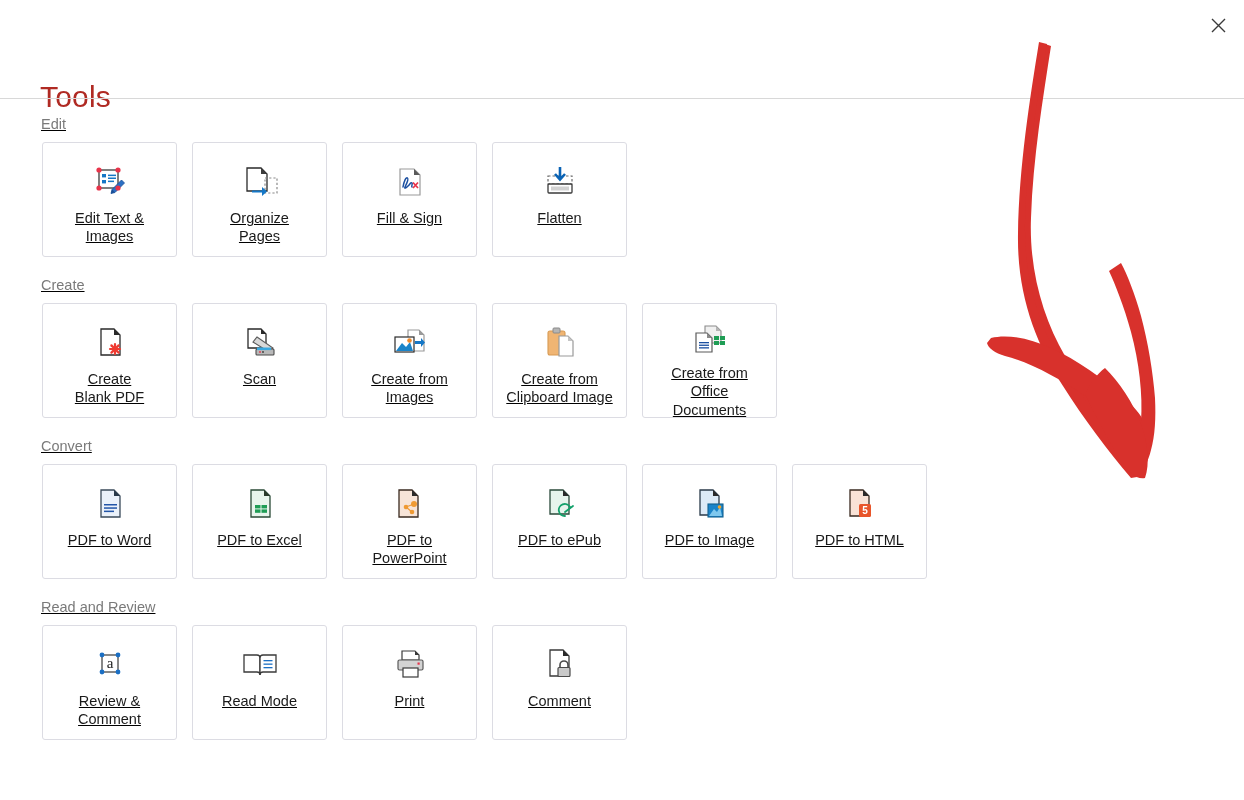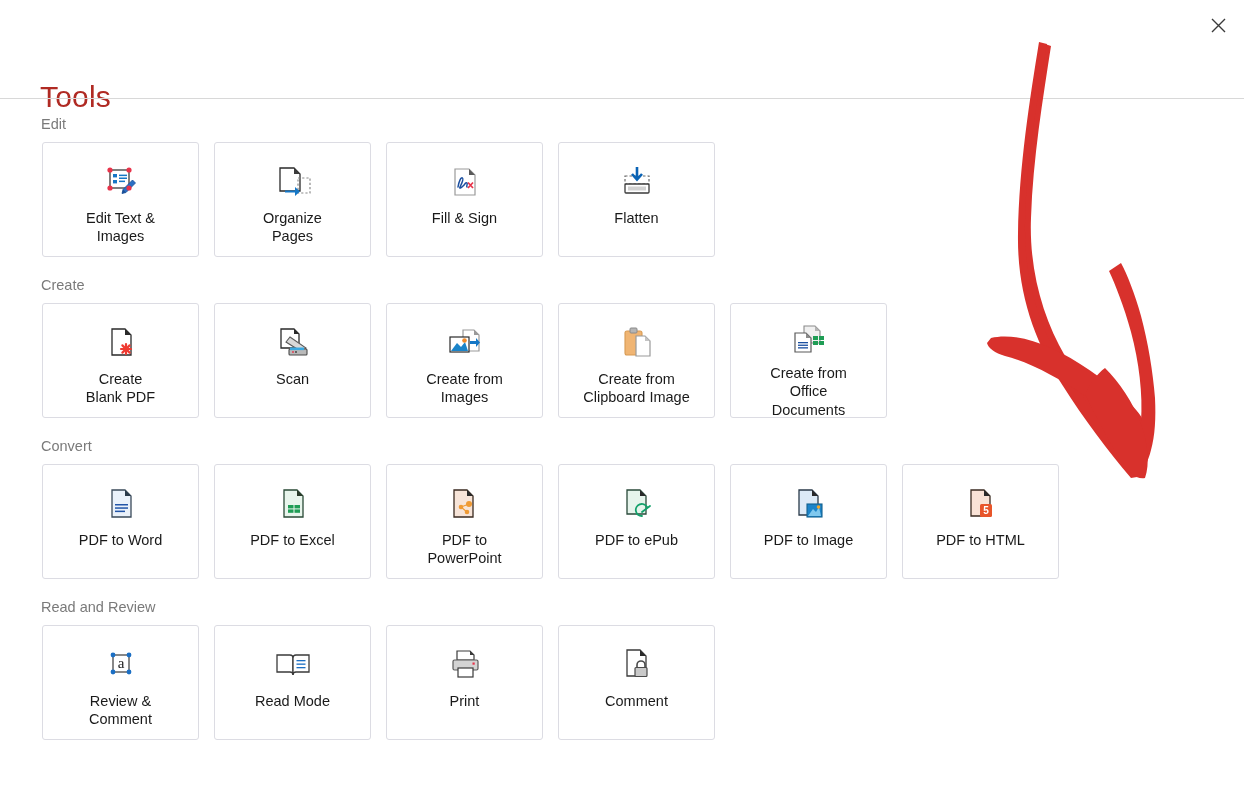--- a/index.html
+++ b/index.html
@@ -57,39 +57,39 @@
     background: #d8d8d8;
   }
 
   
   .content {
     position: absolute;
     left: 0;
     top: 104px;
     width: 1244px;
   }
-  .section { padding: 0 0 0 0; }
+  .section { padding: 0 0 0 0; text-decoration: underline; }
   .section-label {
     font-size: 14.5px;
     color: #7a7a7a;
     margin: 0 0 9px 41px;
     line-height: 1.1;
   }
   .section + .section .section-label { margin-top: 21px; }
   .section:first-child .section-label { margin-top: 13px; }
 
   .tile-row {
     display: flex;
     padding-left: 42px;
     gap: 15px;
   }
 
   
   .tile {
-    width: 157px;
+    width: 135px;
     height: 115px;
     border: 1px solid #dcdce3;
     border-radius: 3px;
     background: #ffffff;
     display: flex;
     flex-direction: column;
     align-items: center;
     cursor: pointer;
     padding-top: 19px;
     position: relative;

